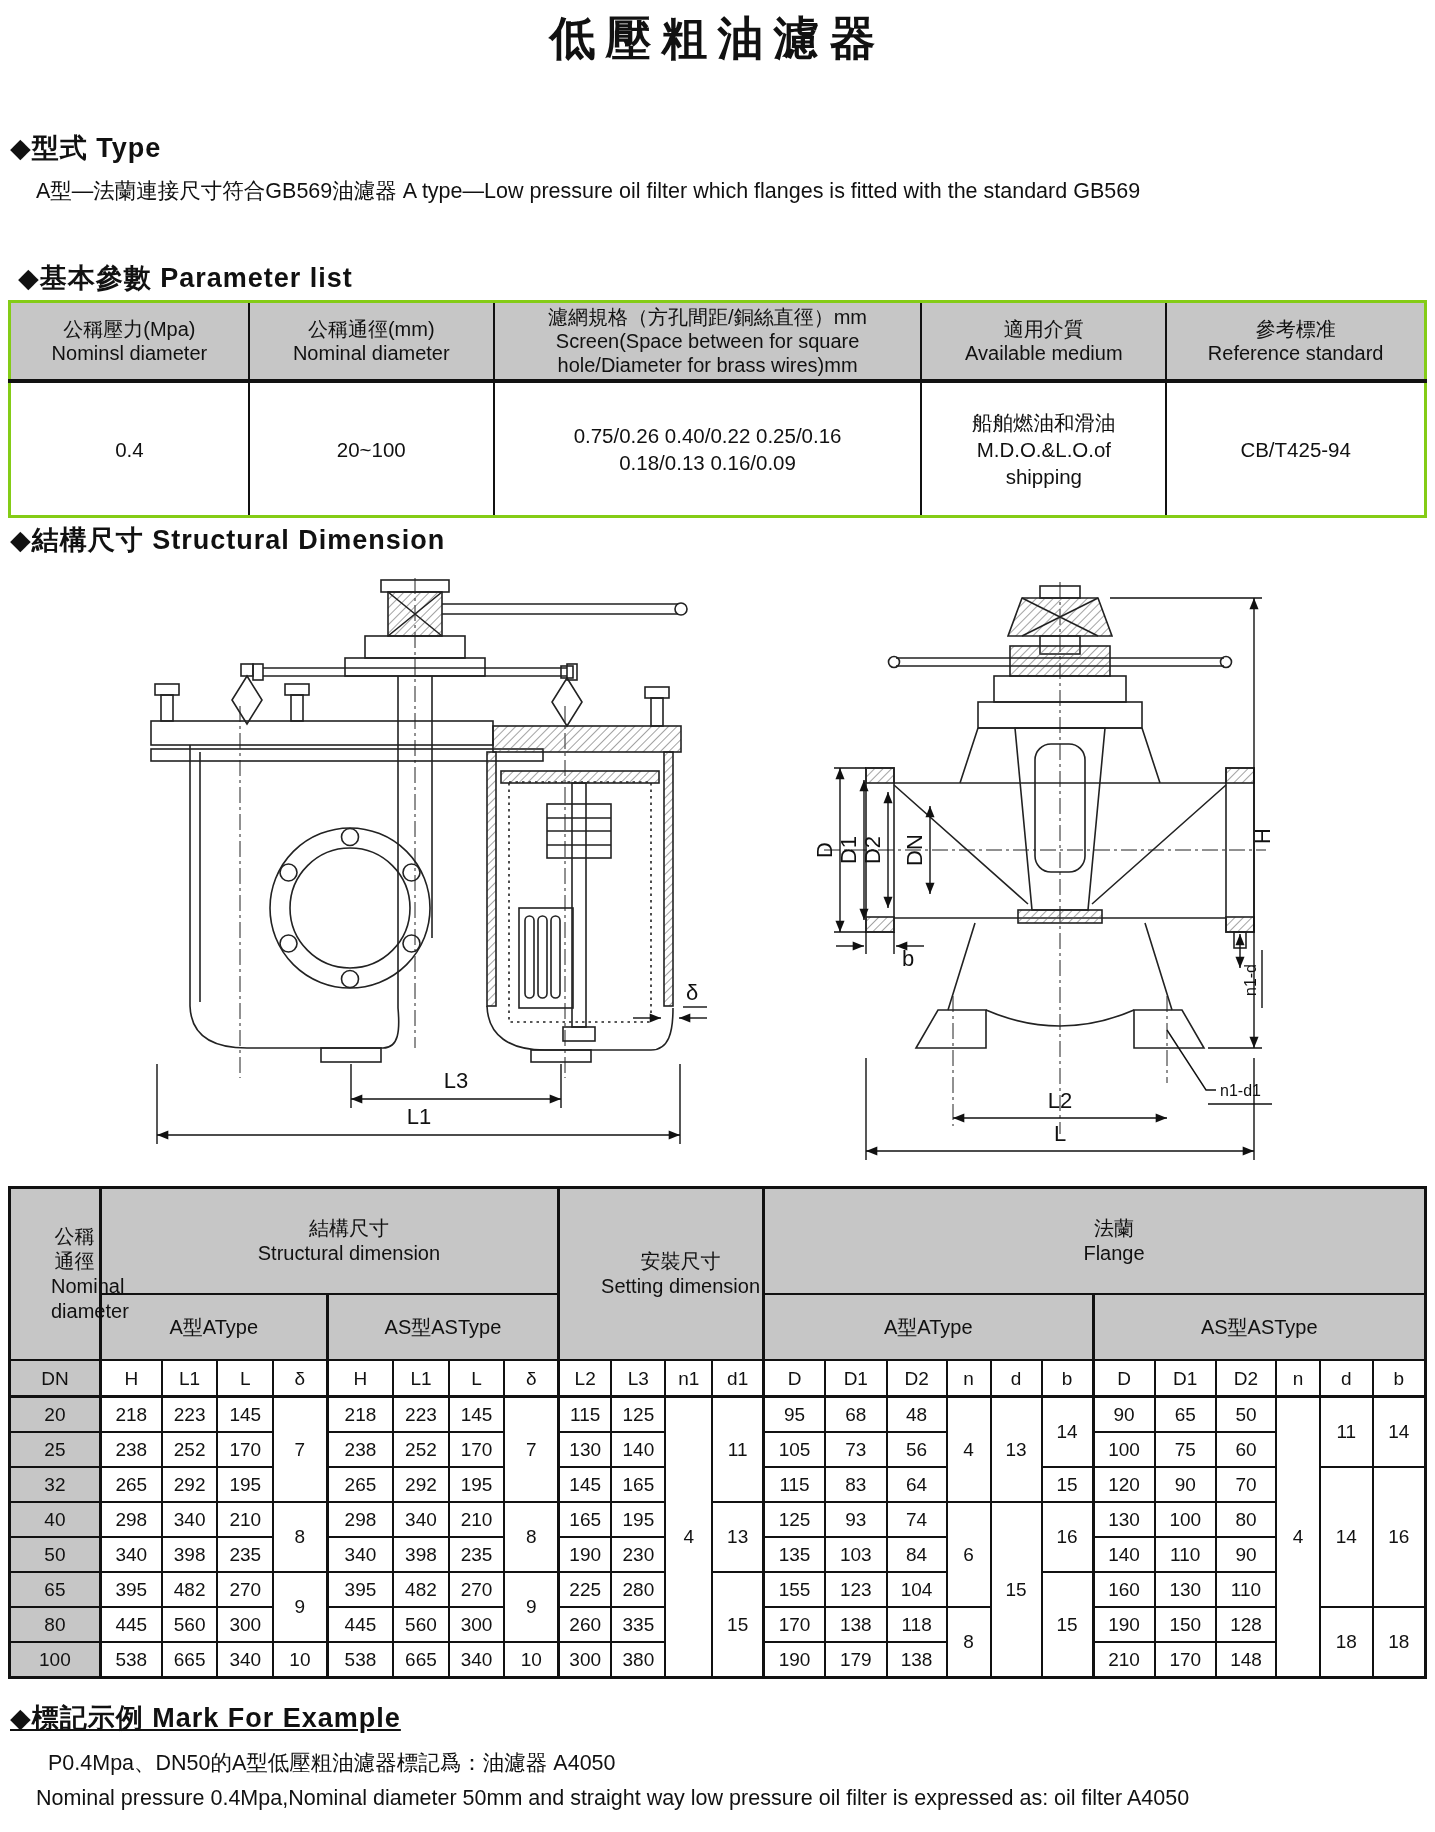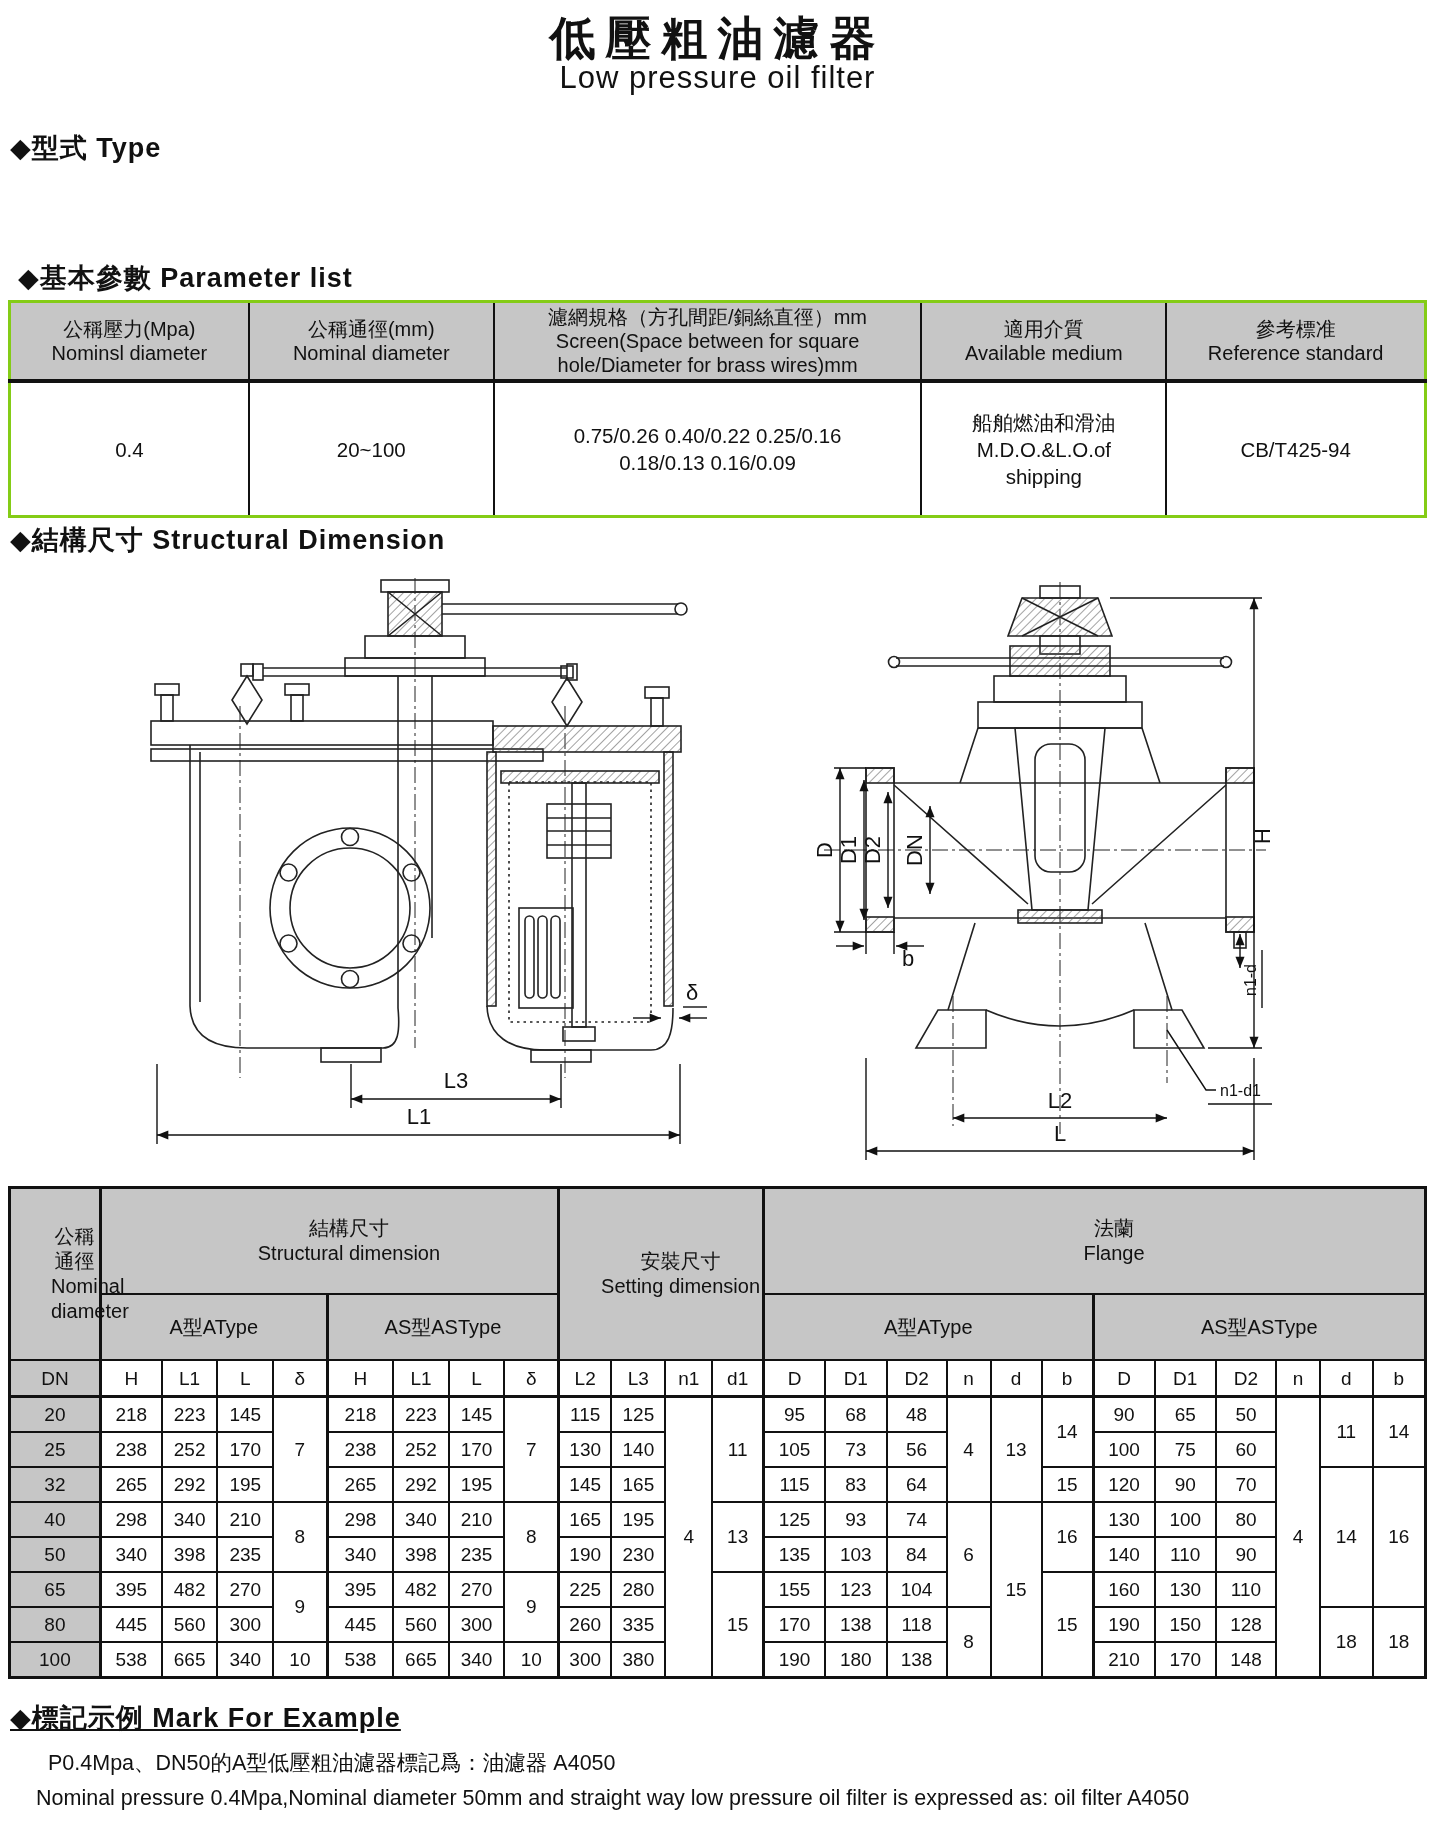--- a/index.html
+++ b/index.html
@@ -31,23 +31,23 @@
   svg text{fill:#111;stroke:none;font-family:"Liberation Sans","DejaVu Sans",sans-serif;}
   .dim-label{font-size:22px;}
   .dim-label-sm{font-size:16px;}
 </style>
 </head>
 <body>
 
 <div class="page">
 
   <div class="abs title-zh">低壓粗油濾器</div>
-  <div class="abs title-en">Low pressure oil filter</div>
 
   <div class="abs sec-heading" style="top:130px;">◆型式 Type</div>
+  <div class="abs body-line" style="top:176px;">A型—法蘭連接尺寸符合GB569油濾器 A type—Low pressure oil filter which flanges is fitted with the standard GB569</div>
 
   <div class="abs sec-heading" style="top:260px;margin-left:8px;">◆基本參數 Parameter list</div>
 
   <table class="abs param-table">
     <colgroup>
       <col style="width:16.9%">
         <col style="width:17.3%">
         <col style="width:30.2%">
         <col style="width:17.3%">
         <col style="width:18.3%">
@@ -491,21 +491,21 @@
           <td class="">665</td>
           <td class="">340</td>
           <td class="">10</td>
           <td class="gl">538</td>
           <td class="">665</td>
           <td class="">340</td>
           <td class="">10</td>
           <td class="gl">300</td>
           <td class="">380</td>
           <td class="gl">190</td>
-          <td class="">180</td>
+          <td class="">179</td>
           <td class="">138</td>
           <td class="gl">210</td>
           <td class="">170</td>
           <td class="">148</td>
         </tr>
       </tbody>
   </table>
 
   <div class="abs sec-heading" style="top:1700px;text-decoration:underline;">◆標記示例 Mark For Example</div>
   <div class="abs body-line" style="top:1748px;margin-left:12px;">P0.4Mpa、DN50的A型低壓粗油濾器標記爲：油濾器 A4050</div>

